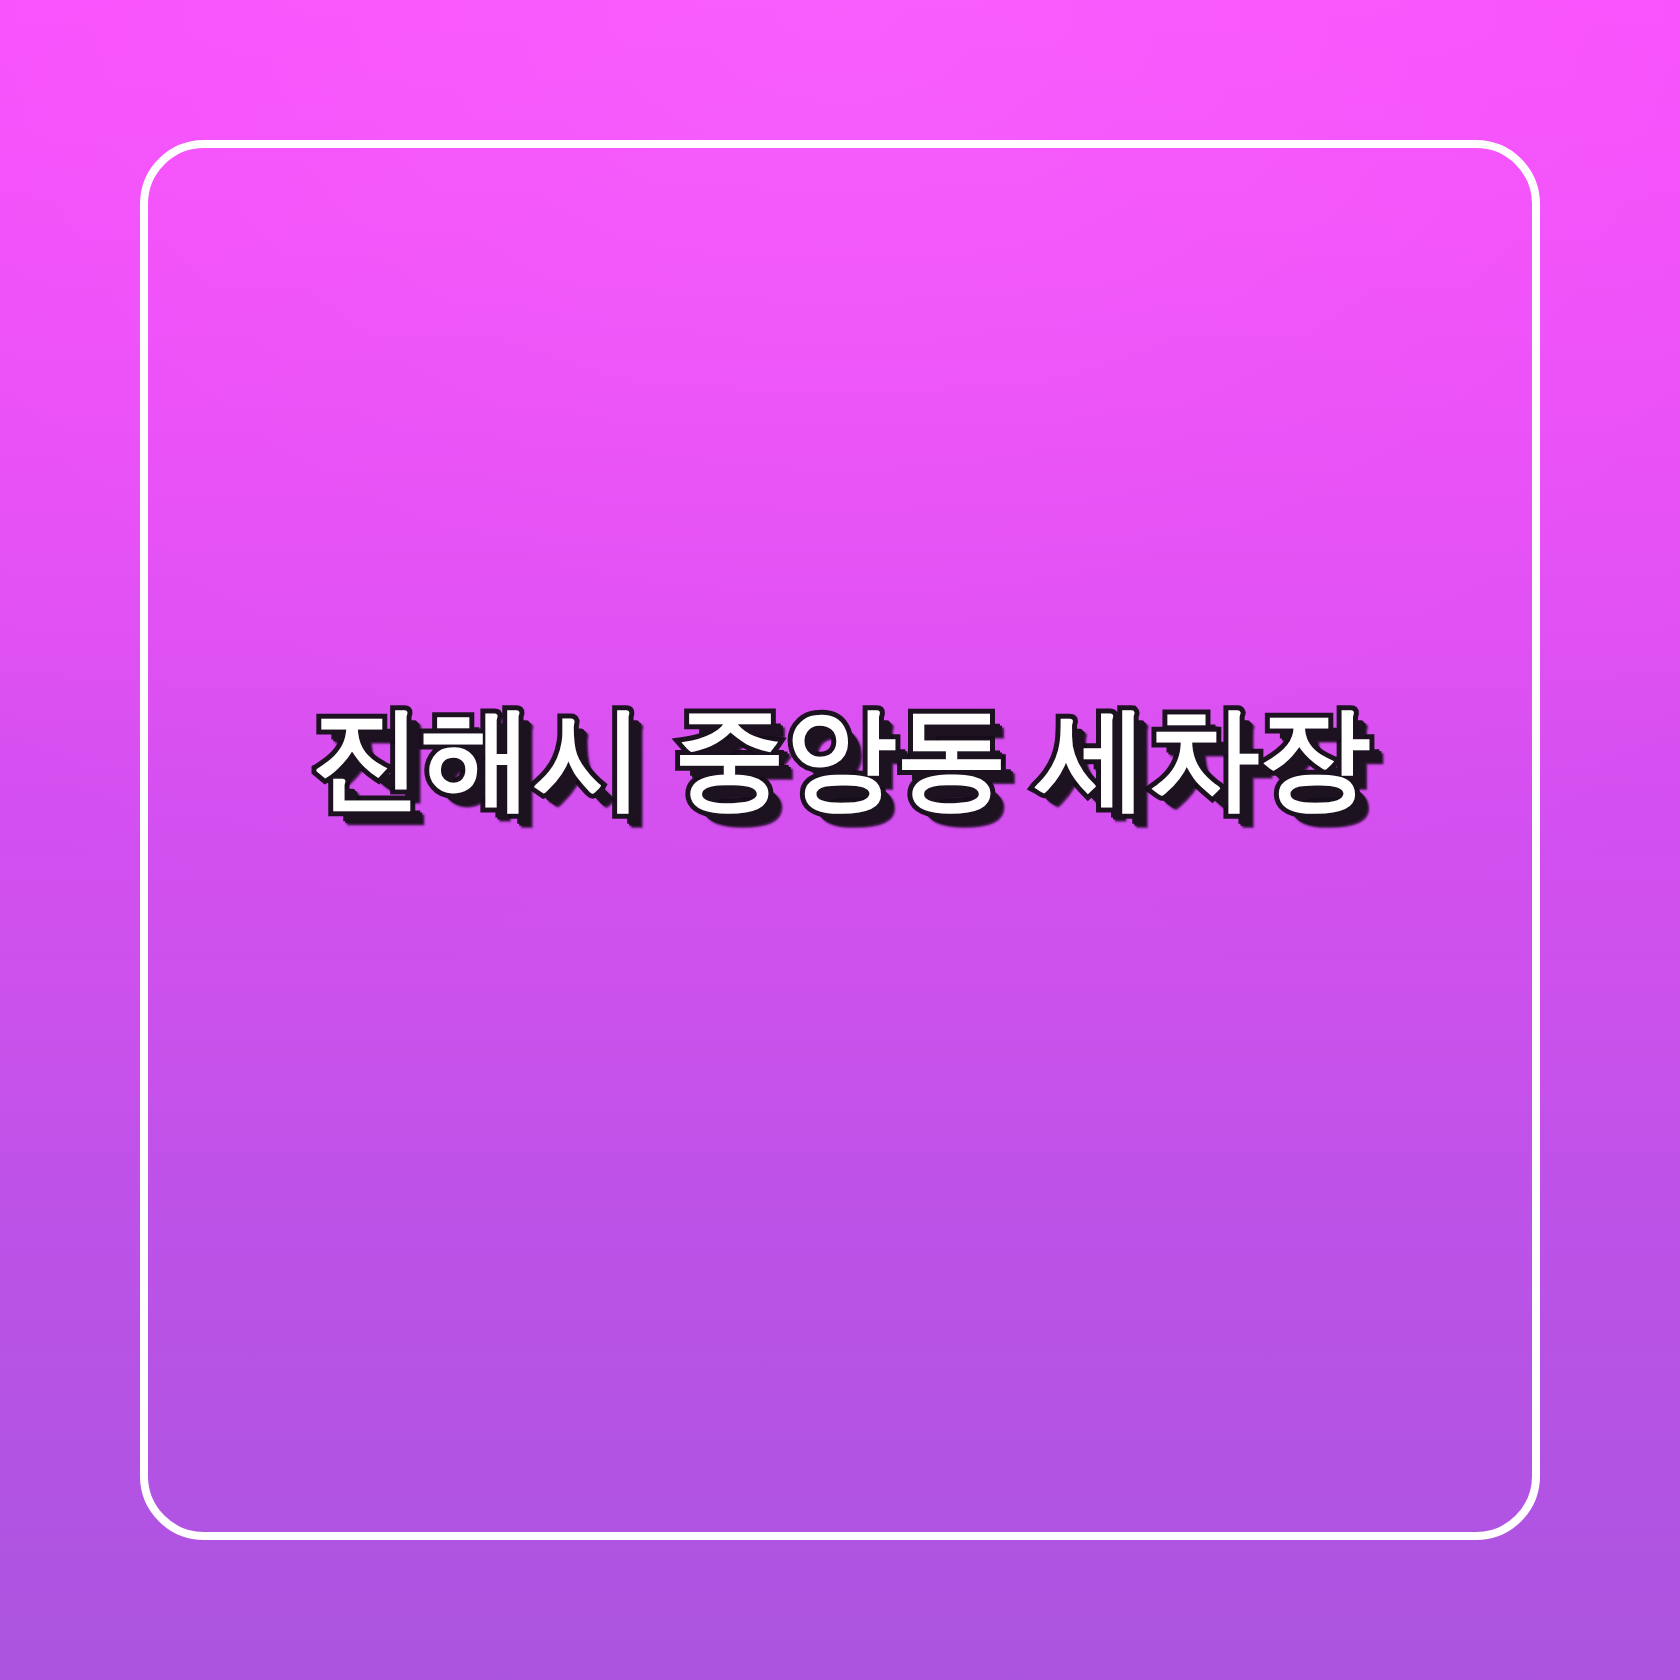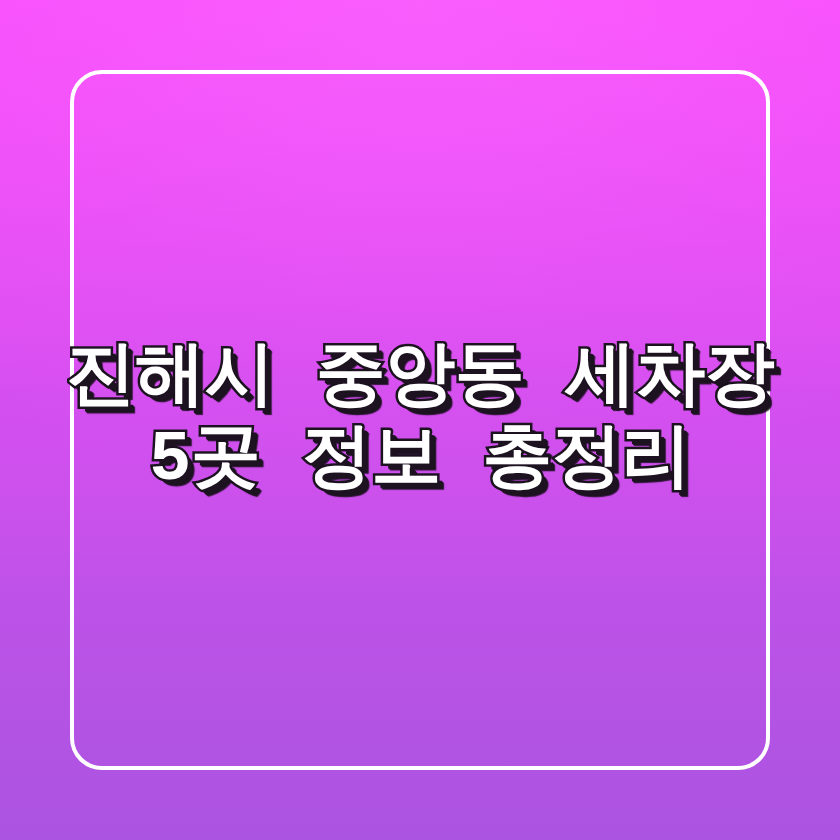--- a/index.html
+++ b/index.html
@@ -62,23 +62,23 @@
     left: 0;
     right: 0;
     top: 338px;
     text-align: center;
     pointer-events: none;
   }
 
   .title-line {
     display: block;
     color: #FFFFFF;
-    font-family: Liberation Mono, monospace;
+    font-family: Liberation Sans, sans-serif;
     font-weight: bold;
-    font-size: 70px;
+    font-size: 56px;
     line-height: 82px;
     letter-spacing: -0.5px;
     white-space: nowrap;
     -webkit-text-stroke: 5px #1C1220;
     paint-order: stroke fill;
     text-shadow:
       5px 5px 0 #1C1220,
       6px 6px 0 #1C1220,
       7px 7px 1px rgba(20, 12, 24, 0.85);
   }
@@ -87,16 +87,15 @@
 <body>
 
 <div id="thumbnail-card">
 
   <div id="gradient-sheen"></div>
 
   <div id="inner-border-frame"></div>
 
   <div id="title-block">
     <span class="title-line">진해시 중앙동 세차장</span>
-    <span class="title-line">5곳 정보 총정리</span>
   </div>
 
 </div>
 
 </body></html>

